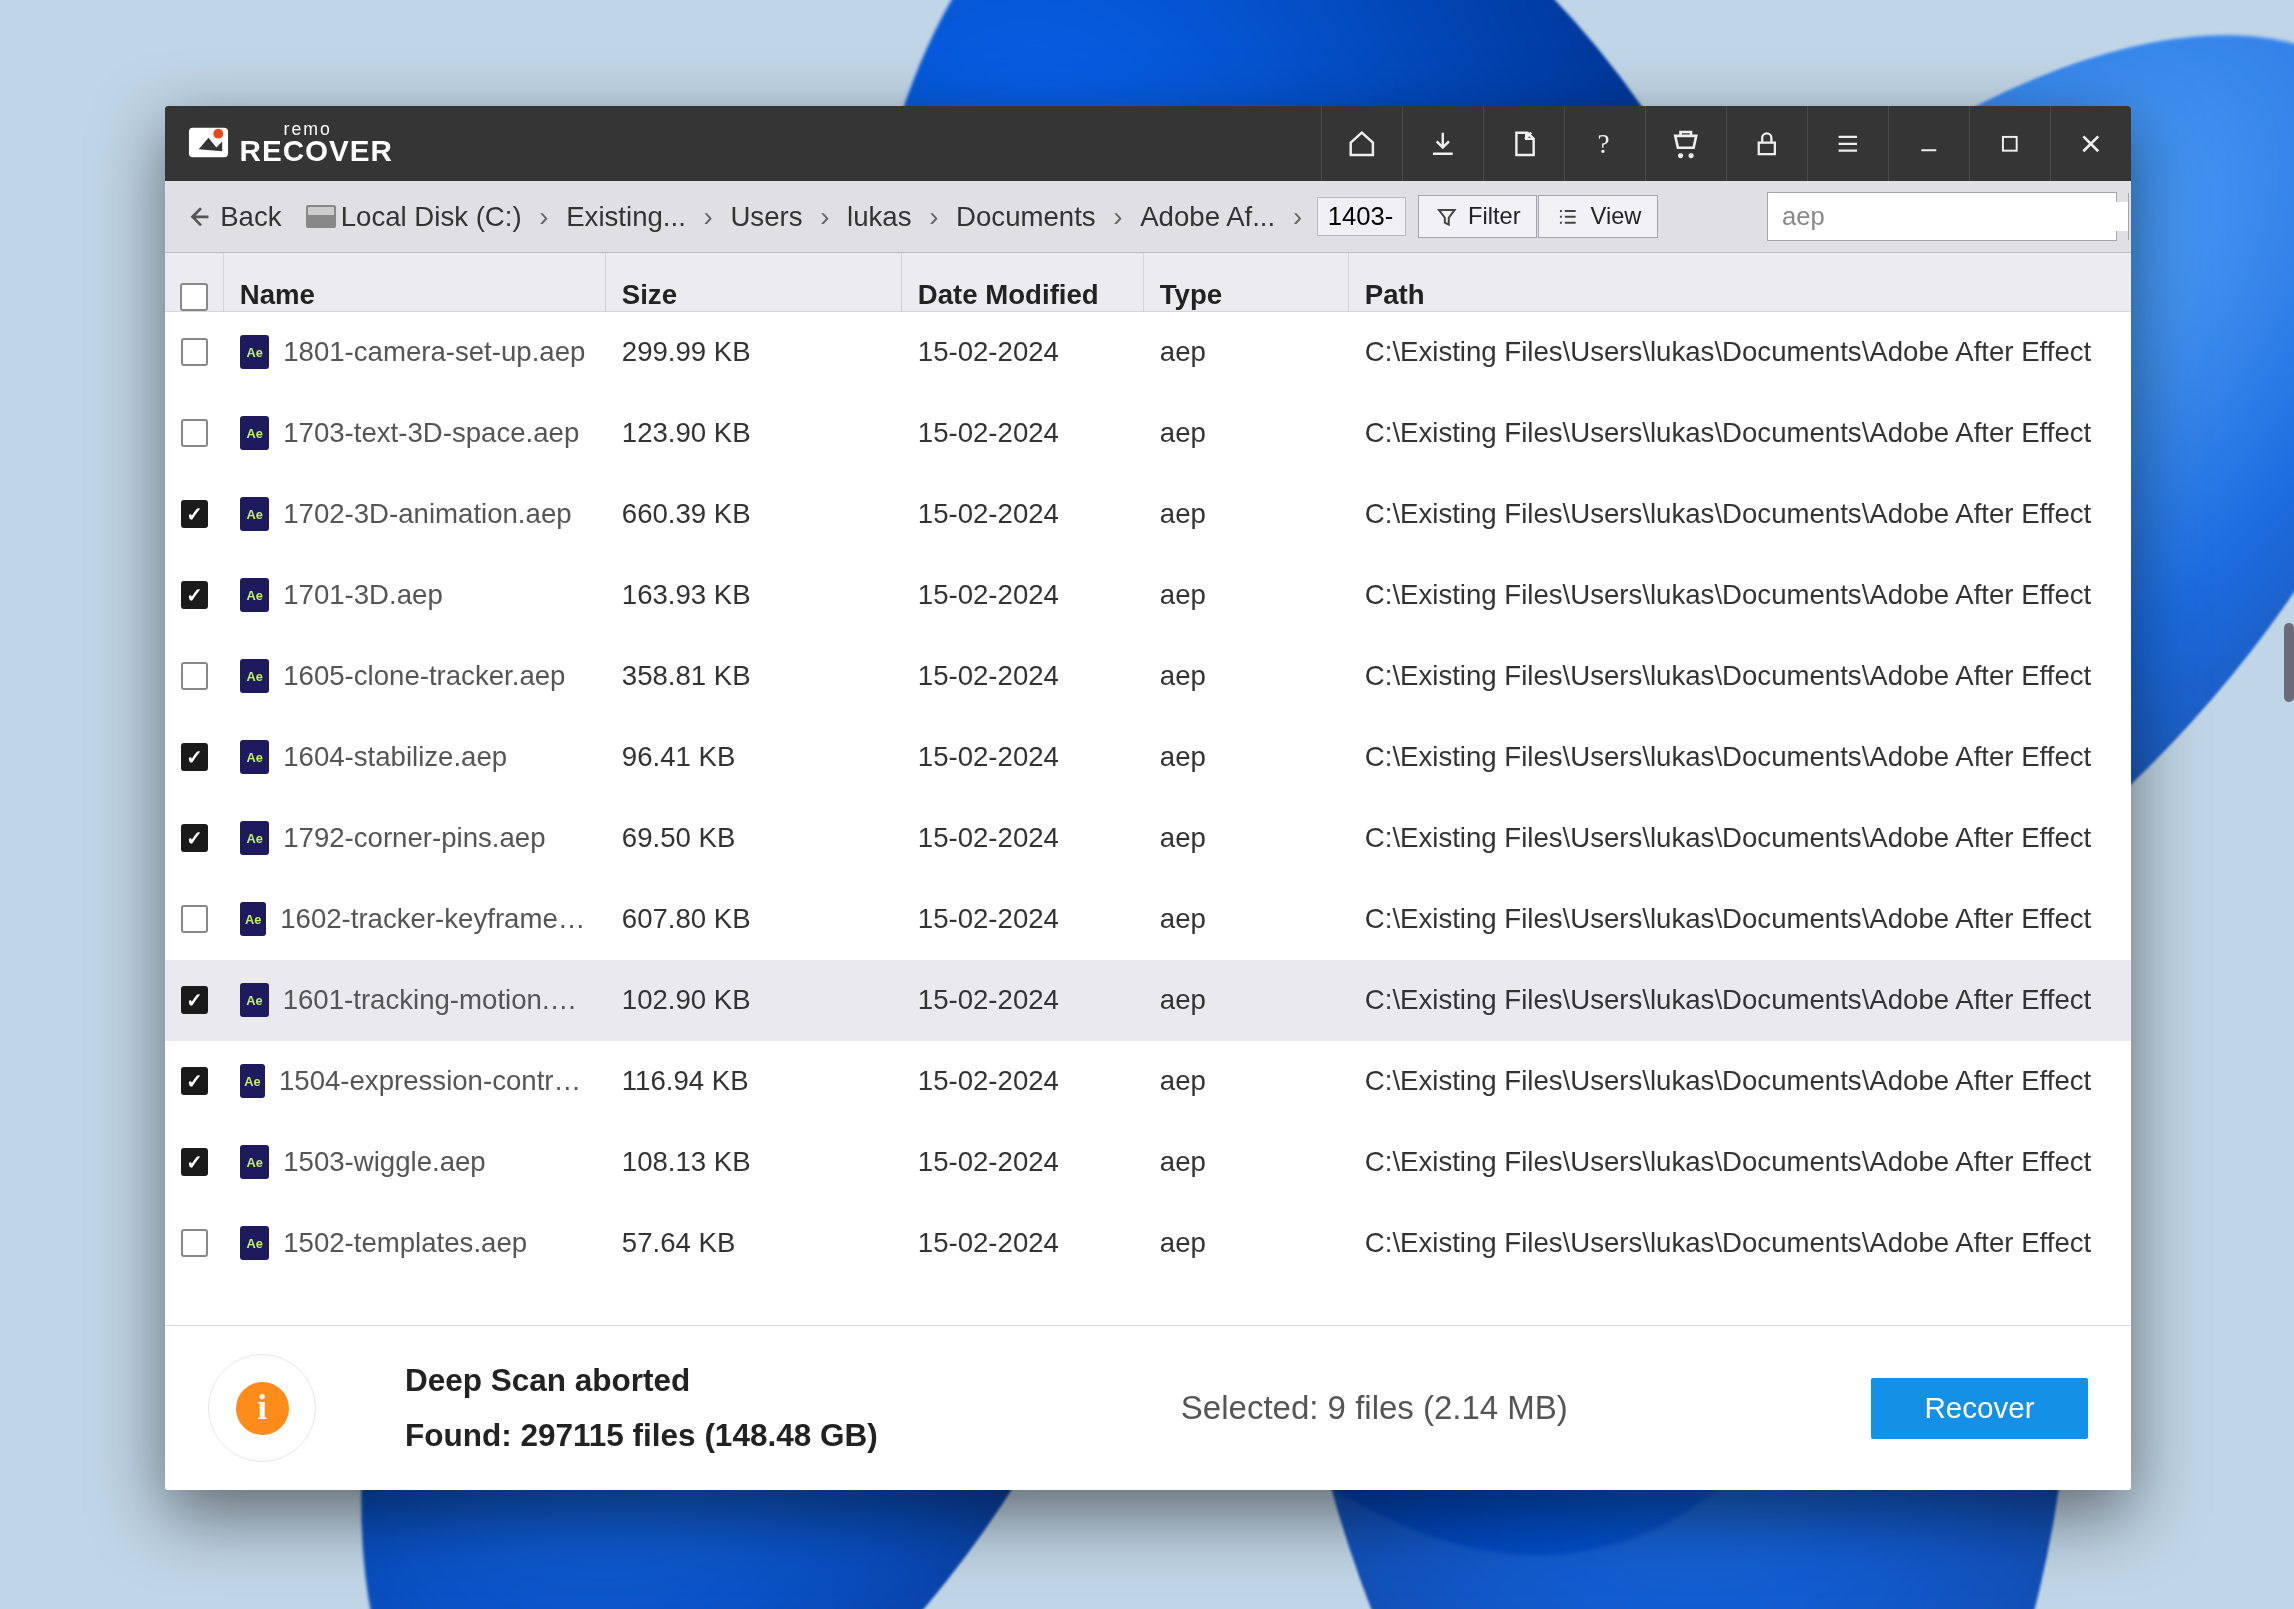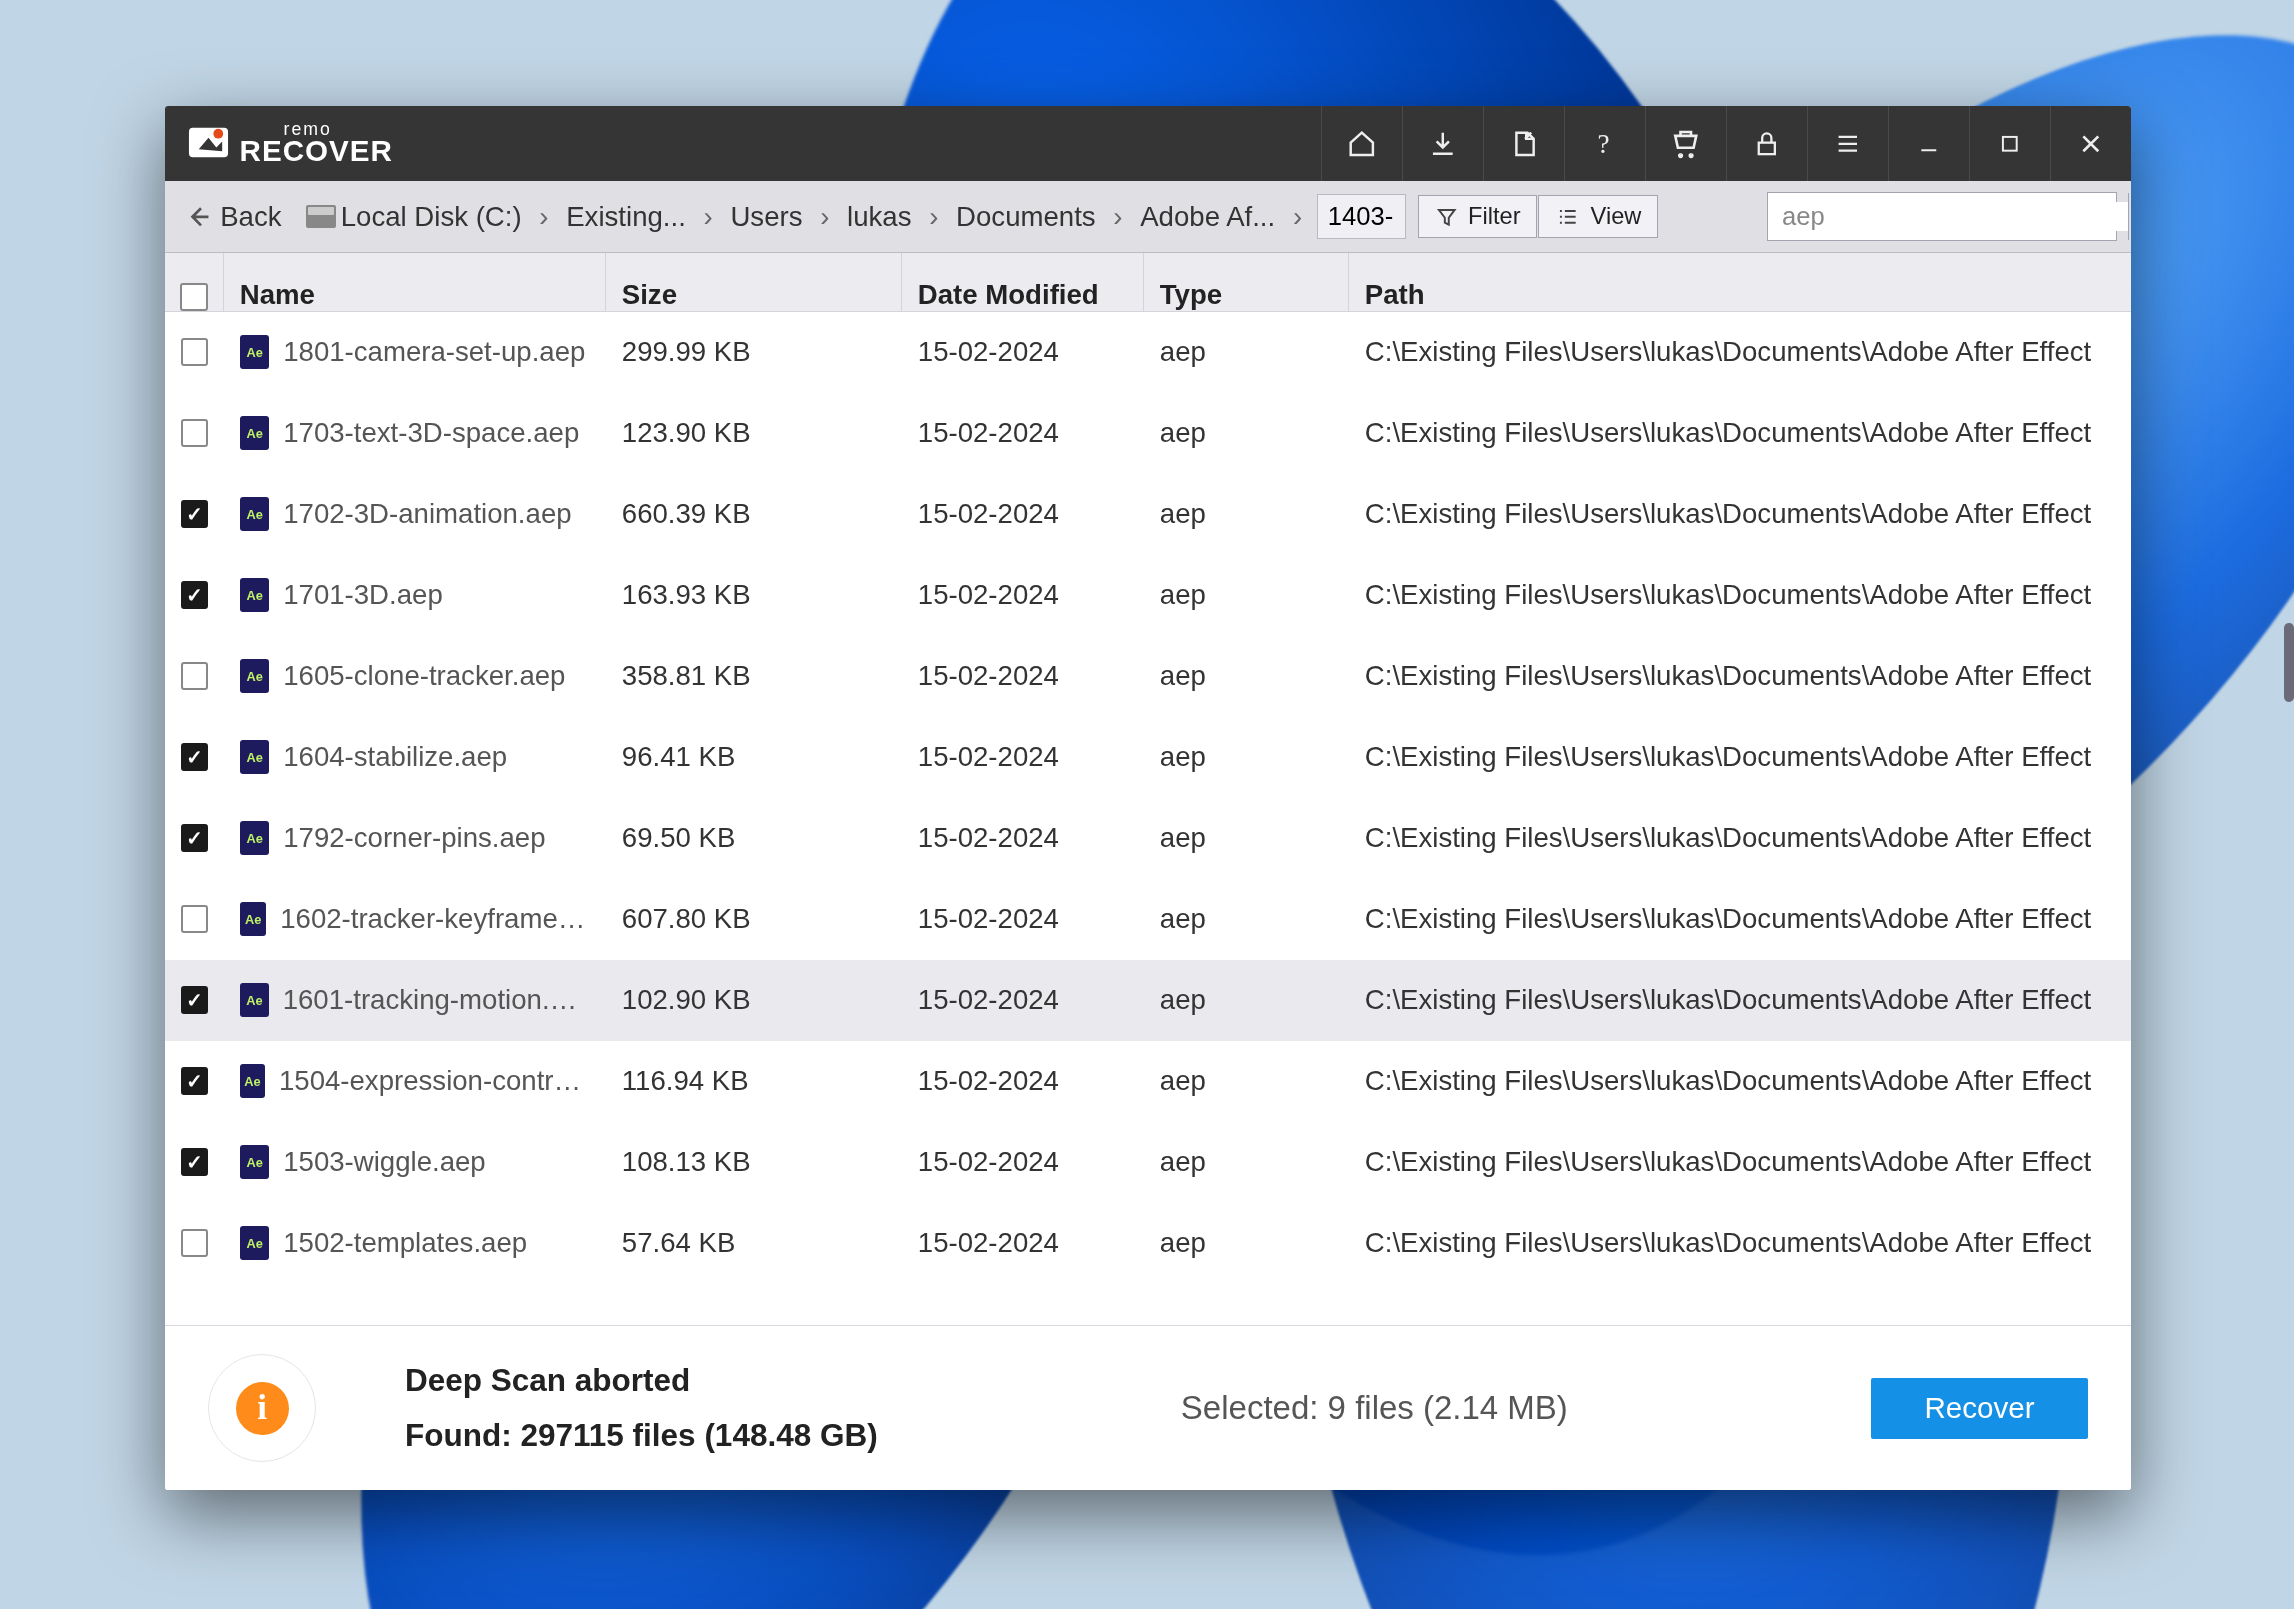--- a/index.html
+++ b/index.html
@@ -63,21 +63,21 @@
   display:flex; align-items:center; gap:9.9px; padding:0 13.8px 0 5.9px;
   font-size:27.6px; color:#333; cursor:pointer;
 }
 .disk-icon { width:29.6px; height:23.6px; background:#888; border-radius:2px;
   position:relative; margin-left:9.9px; }
 .disk-icon::before { content:""; position:absolute; top:2px; left:2px; right:2px; height:7.9px;
   background:#ccc; border-radius:1px; }
 .crumb { font-size:27.6px; color:#333; cursor:pointer; padding:0 3.9px; white-space:nowrap; }
 .chev { font-size:27.6px; color:#666; padding:0 13.8px; }
 .crumb-input {
-  width:89px; height:45px; border:1px solid #b8b8c0; background:#f0f0f4;
+  width:89px; height:39px; border:1px solid #b8b8c0; background:#f0f0f4;
   font-size:25.6px; padding:0 9.9px;
 }
 .tool-btn {
   height:43px; border:1px solid #a4a4b0; background:#f2f2f6;
   display:flex; align-items:center; gap:9.9px; padding:0 15.8px;
   font-size:23.6px; color:#222; cursor:pointer;
 }
 .tool-btn .ic { display:inline-flex; }
 .search-wrap {
   margin-left:auto; width:350px; height:49px;

